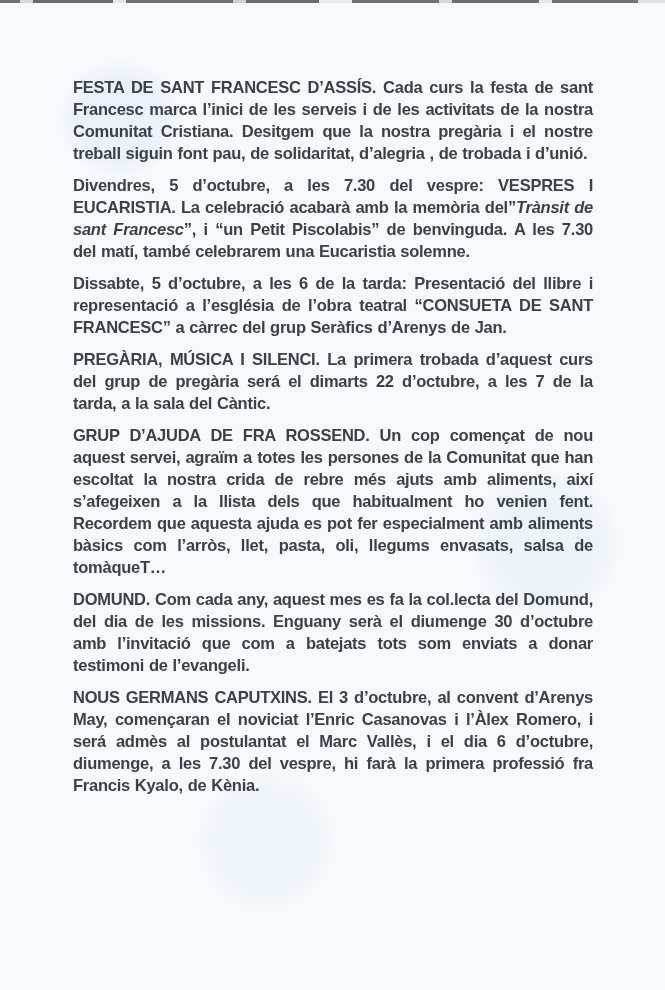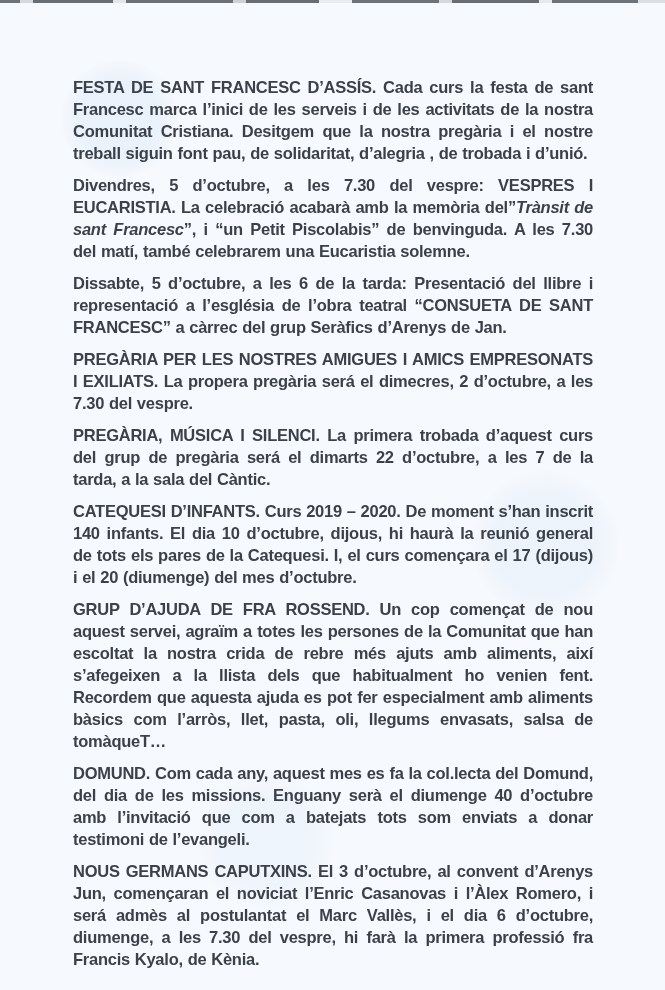--- a/index.html
+++ b/index.html
@@ -67,26 +67,24 @@
   <div class="top-edge"></div>
 
   <div class="content">
 
     <p>FESTA DE SANT FRANCESC D’ASSÍS. Cada curs la festa de sant Francesc marca l’inici de les serveis i de les activitats de la nostra Comunitat Cristiana. Desitgem que la nostra pregària i el nostre treball siguin font pau, de solidaritat, d’alegria , de trobada i d’unió.</p>
 
     <p><span>Divendres, 5 d’octubre, a les 7.30 del vespre: VESPRES I EUCARISTIA. La celebració acabarà amb la memòria del”</span><span class="italic">Trànsit de sant Francesc</span><span>”, i “un Petit Piscolabis” de benvinguda. A les 7.30 del matí, també celebrarem una Eucaristia solemne.</span></p>
 
     <p>Dissabte, 5 d’octubre, a les 6 de la tarda: Presentació del llibre i representació a l’església de l’obra teatral “CONSUETA DE SANT FRANCESC” a càrrec del grup Seràfics d’Arenys de Jan.</p>
 
-    <p>PREGÀRIA PER LES NOSTRES AMIGUES I AMICS EMPRESONATS I EXILIATS. La propera pregària será el dimecres, 2 d’octubre, a les 7.30 del vespre.</p>
 
     <p>PREGÀRIA, MÚSICA I SILENCI. La primera trobada d’aquest curs del grup de pregària será el dimarts 22 d’octubre, a les 7 de la tarda, a la sala del Càntic.</p>
 
-    <p>CATEQUESI D’INFANTS. Curs 2019 – 2020. De moment s’han inscrit 140 infants. El dia 10 d’octubre, dijous, hi haurà la reunió general de tots els pares de la Catequesi. I, el curs començara el 17 (dijous) i el 20 (diumenge) del mes d’octubre.</p>
 
     <p>GRUP D’AJUDA DE FRA ROSSEND. Un cop començat de nou aquest servei, agraïm a totes les persones de la Comunitat que han escoltat la nostra crida de rebre més ajuts amb aliments, així s’afegeixen a la llista dels que habitualment ho venien fent. Recordem que aquesta ajuda es pot fer especialment amb aliments bàsics com l’arròs, llet, pasta, oli, llegums envasats, salsa de tomàqueT…</p>
 
-    <p>DOMUND. Com cada any, aquest mes es fa la col.lecta del Domund, del dia de les missions. Enguany serà el diumenge 40 d’octubre amb l’invitació que com a batejats tots som enviats a donar testimoni de l’evangeli.</p>
+    <p>DOMUND. Com cada any, aquest mes es fa la col.lecta del Domund, del dia de les missions. Enguany serà el diumenge 30 d’octubre amb l’invitació que com a batejats tots som enviats a donar testimoni de l’evangeli.</p>
 
-    <p>NOUS GERMANS CAPUTXINS. El 3 d’octubre, al convent d’Arenys Jun, començaran el noviciat l’Enric Casanovas i l’Àlex Romero, i será admès al postulantat el Marc Vallès, i el dia 6 d’octubre, diumenge, a les 7.30 del vespre, hi farà la primera professió fra Francis Kyalo, de Kènia.</p>
+    <p>NOUS GERMANS CAPUTXINS. El 3 d’octubre, al convent d’Arenys May, començaran el noviciat l’Enric Casanovas i l’Àlex Romero, i será admès al postulantat el Marc Vallès, i el dia 6 d’octubre, diumenge, a les 7.30 del vespre, hi farà la primera professió fra Francis Kyalo, de Kènia.</p>
 
   </div>
 </div>
 
 </body></html>

